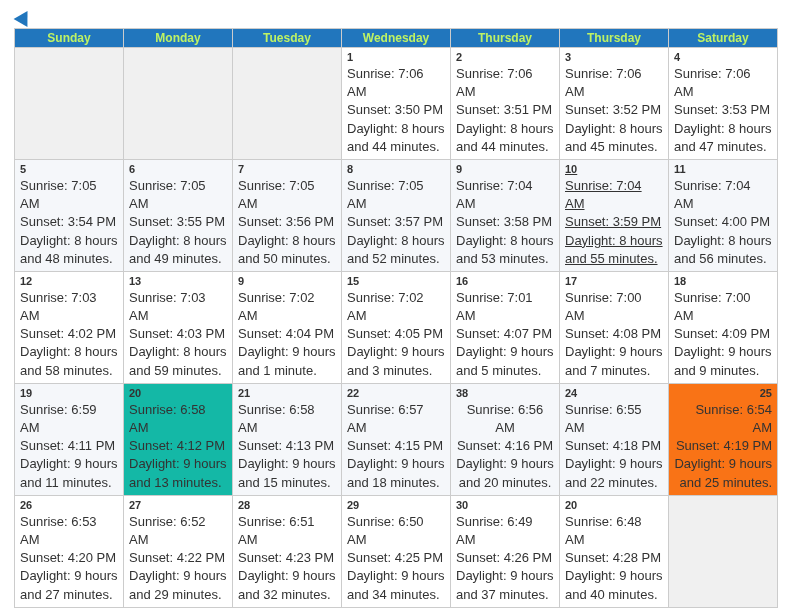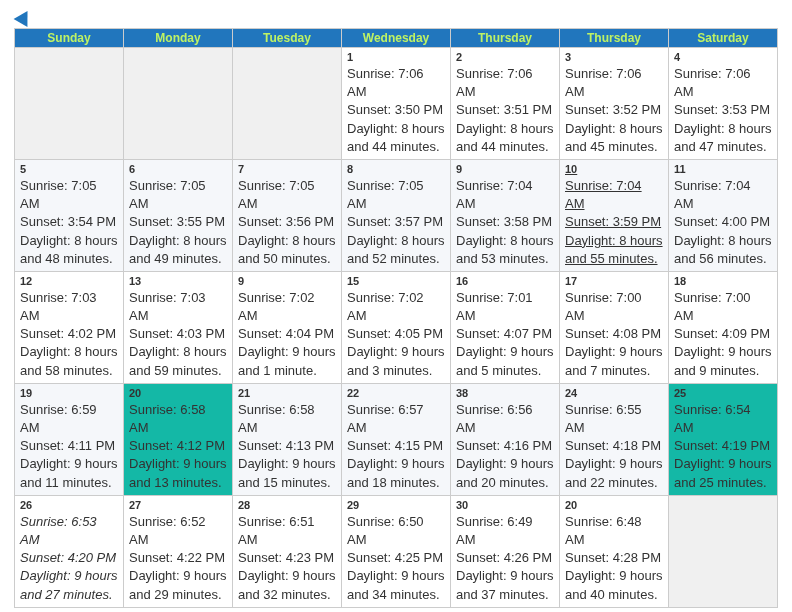--- a/index.html
+++ b/index.html
@@ -285,44 +285,44 @@
           </td>
           <td style="background: rgb(245, 247, 250);">
             <span class="day-number">22</span>
             <div class="day-info" style="white-space: pre-line;">Sunrise: 6:57 AM
 Sunset: 4:15 PM
 Daylight: 9 hours
 and 18 minutes.</div>
           </td>
           <td style="background: rgb(245, 247, 250);">
             <span class="day-number">38</span>
-            <div class="day-info" style="white-space: pre-line;">Sunrise: 6:56 AM
+            <div class="day-info" style="white-space: pre-line; text-align: center;">Sunrise: 6:56 AM
 Sunset: 4:16 PM
 Daylight: 9 hours
 and 20 minutes.</div>
           </td>
           <td style="background: rgb(245, 247, 250);">
             <span class="day-number">24</span>
             <div class="day-info" style="white-space: pre-line;">Sunrise: 6:55 AM
 Sunset: 4:18 PM
 Daylight: 9 hours
 and 22 minutes.</div>
           </td>
-          <td style="background: #14b8a6;">
+          <td style="background: #f97316; text-align: right;">
             <span class="day-number">25</span>
             <div class="day-info" style="white-space: pre-line;">Sunrise: 6:54 AM
 Sunset: 4:19 PM
 Daylight: 9 hours
 and 25 minutes.</div>
           </td>
         </tr>
         <tr>
           <td>
             <span class="day-number">26</span>
-            <div class="day-info" style="white-space: pre-line; font-style: italic;">Sunrise: 6:53 AM
+            <div class="day-info" style="white-space: pre-line;">Sunrise: 6:53 AM
 Sunset: 4:20 PM
 Daylight: 9 hours
 and 27 minutes.</div>
           </td>
           <td>
             <span class="day-number">27</span>
             <div class="day-info" style="white-space: pre-line;">Sunrise: 6:52 AM
 Sunset: 4:22 PM
 Daylight: 9 hours
 and 29 minutes.</div>

